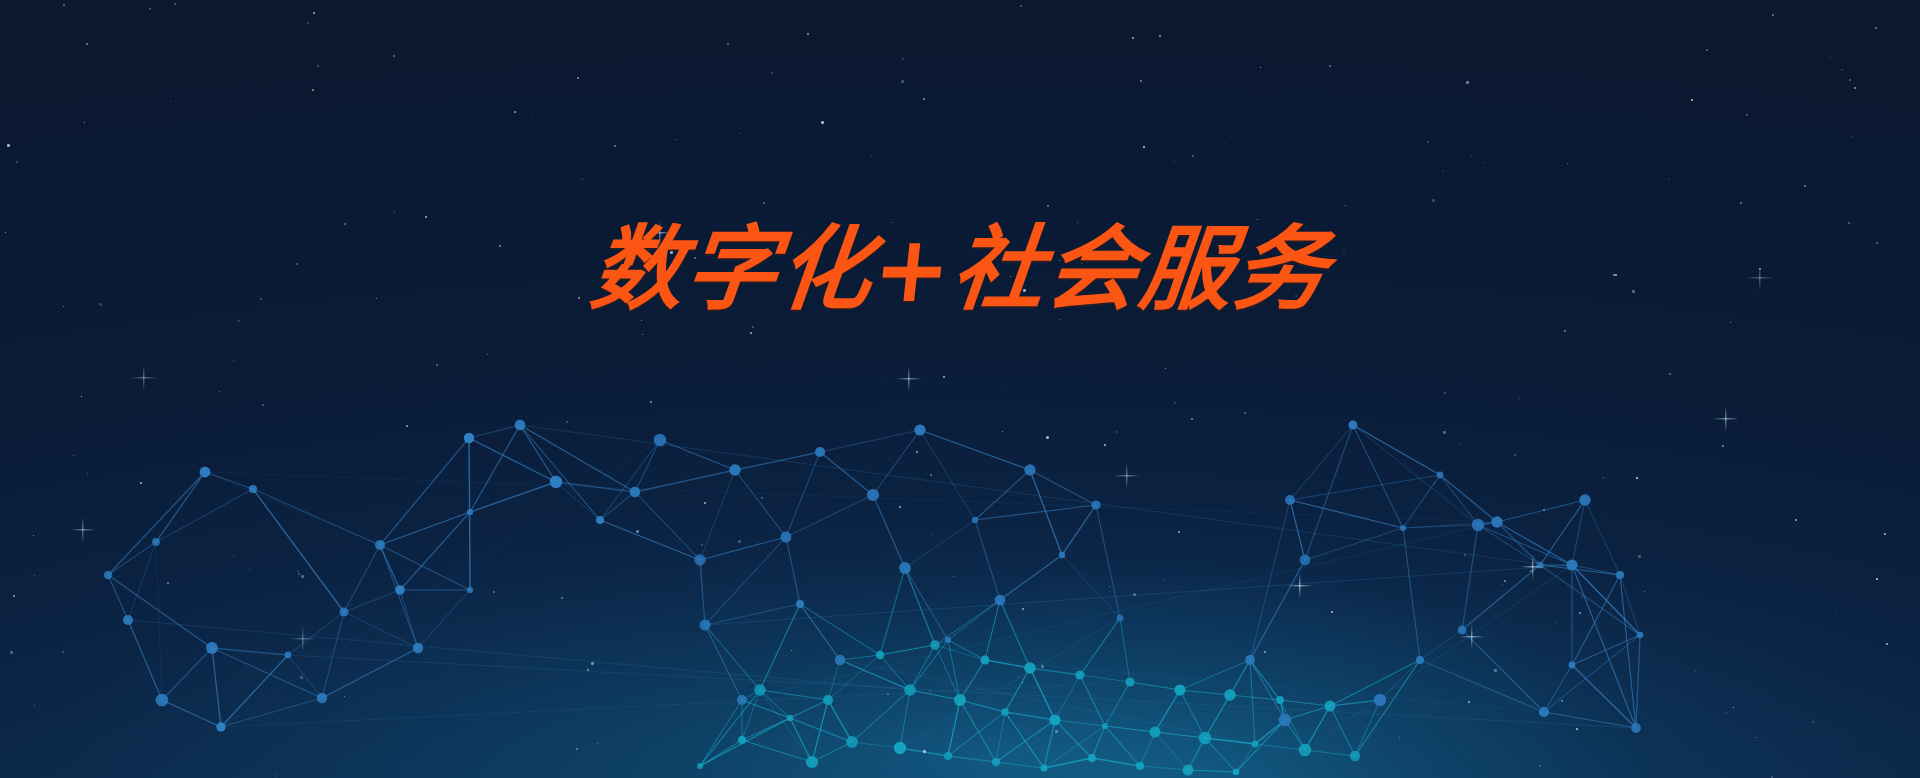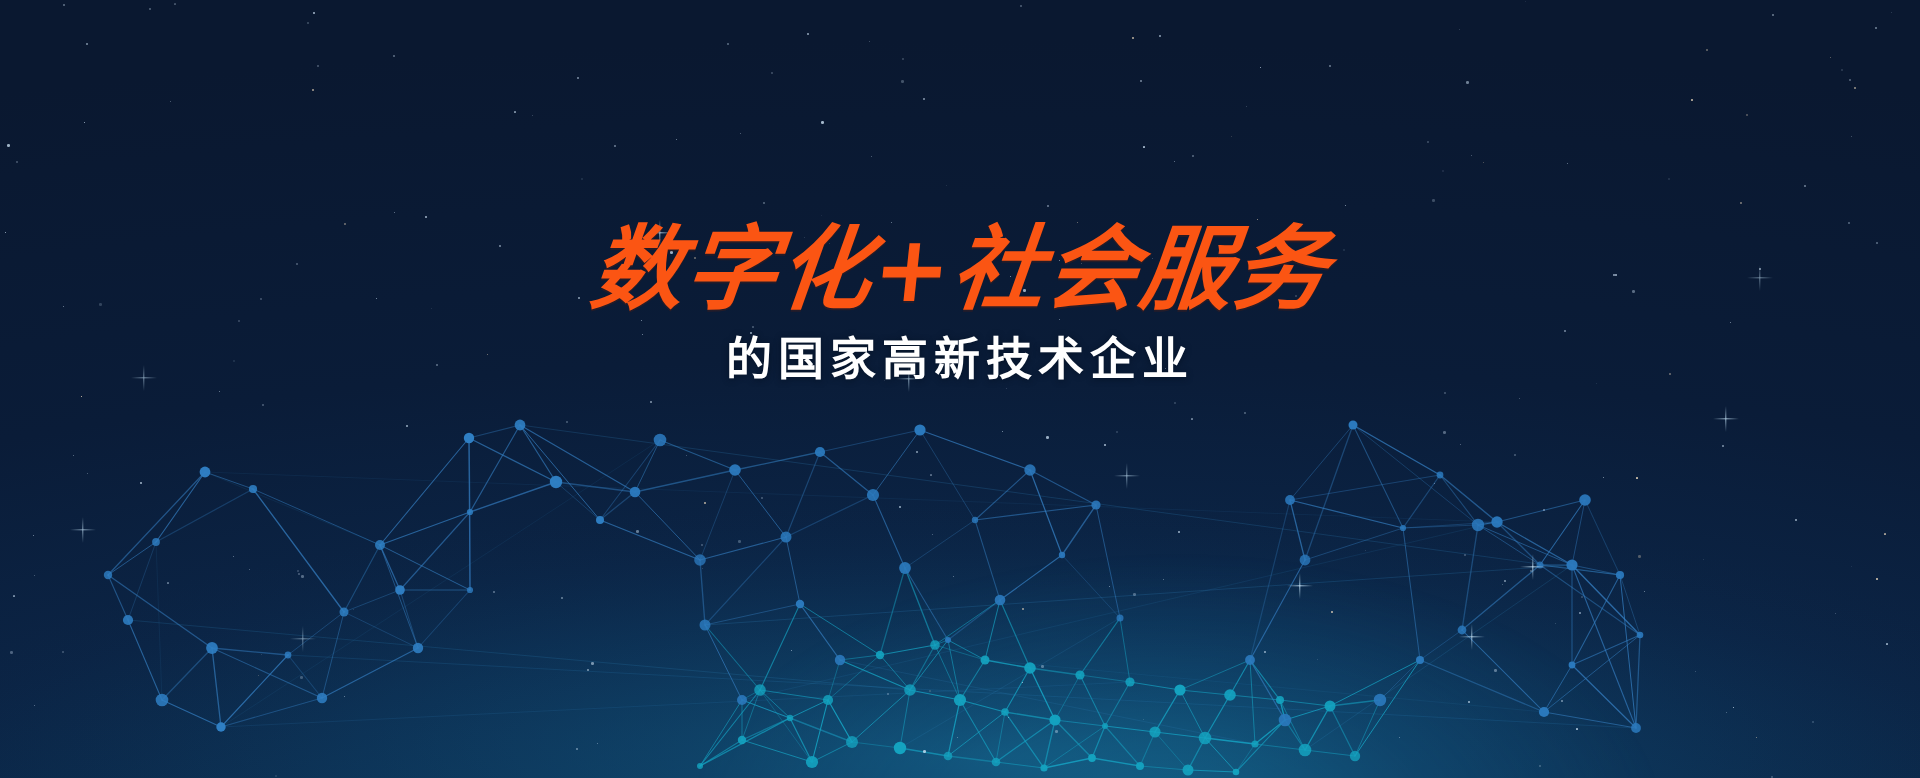--- a/index.html
+++ b/index.html
@@ -728,16 +728,15 @@
       <span class="star sparkle" style="width: 3px; height: 3px; left: 1531px; top: 565px; opacity: 0.93;"></span>
       <span class="star sparkle" style="width: 3px; height: 3px; left: 658px; top: 231px; opacity: 0.88;"></span>
       <span class="star sparkle" style="width: 3px; height: 3px; left: 1758px; top: 276px; opacity: 0.56;"></span>
       <span class="star sparkle" style="width: 3px; height: 3px; left: 1298px; top: 584px; opacity: 0.94;"></span>
       <span class="star sparkle" style="width: 3px; height: 3px; left: 1470px; top: 635px; opacity: 0.88;"></span>
       <span class="star sparkle" style="width: 3px; height: 3px; left: 142px; top: 376px; opacity: 0.62;"></span>
     </div>
 
   <div class="text-block">
     <h1 class="headline">数字化+社会服务</h1>
-    <p class="subline">的国家高新技术企业</p>
   </div>
 
 </div>
 
 </body></html>

